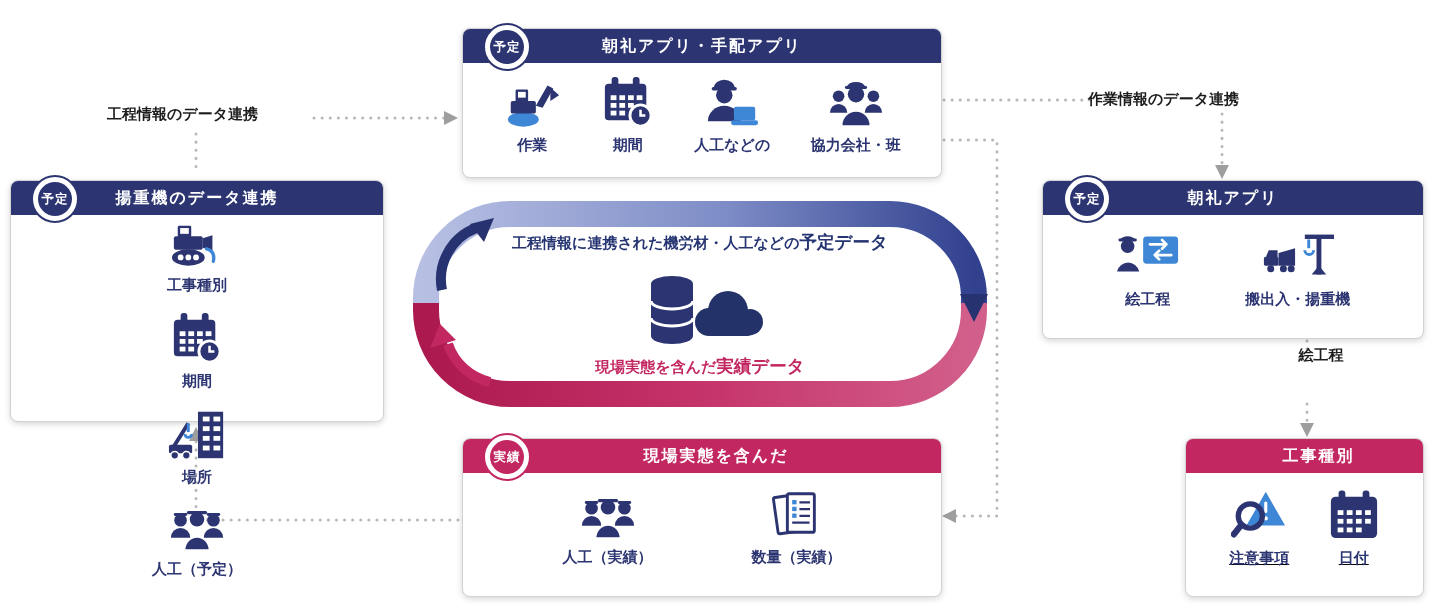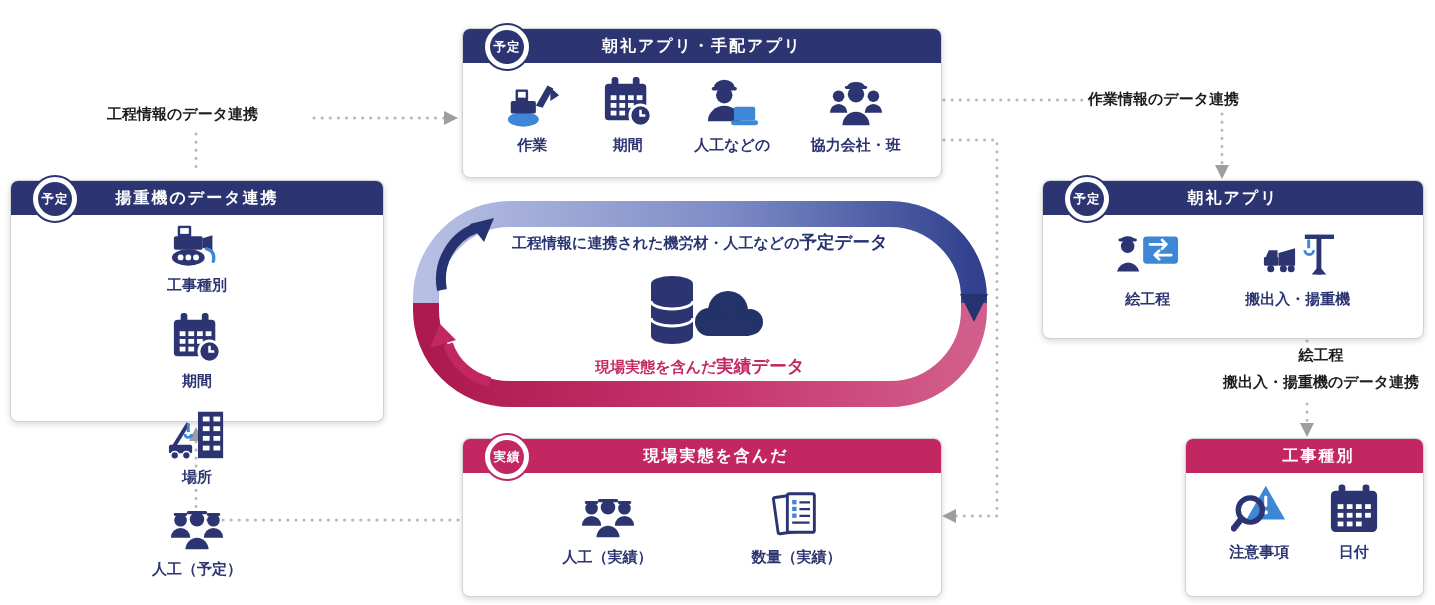--- a/index.html
+++ b/index.html
@@ -71,21 +71,20 @@
       <polygon points="1215,165 1229,165 1222,179"></polygon>
       <polygon points="1300,423 1314,423 1307,437"></polygon>
       <polygon points="956,509 956,523 942,516"></polygon>
     </g>
   </svg>
 
   <div class="link-label" style="left:100px;top:105px;margin-left:7px;">工程情報のデータ連携</div>
   <div class="link-label" style="left:1088px;top:90px;">作業情報のデータ連携</div>
   <div class="link-label center" style="left:1215px;top:342px;width:212px;">
     <span>絵工程</span><br>
-    <span>搬出入・揚重機のデータ連携</span>
   </div>
 
   <svg id="loop" width="580" height="212" viewBox="0 0 580 212">
     <defs>
       <linearGradient id="gTop" x1="0" y1="0" x2="1" y2="0">
         <stop offset="0" stop-color="#b7bfe3"></stop>
         <stop offset="0.55" stop-color="#7d8cc6"></stop>
         <stop offset="1" stop-color="#31418e"></stop>
       </linearGradient>
       <linearGradient id="gBot" x1="0" y1="0" x2="1" y2="0">
@@ -368,21 +367,21 @@
         </span>
         <span class="item-label">数量（実績）</span>
       </div>
     </div>
   </div>
 
   <div class="card" style="left:1185px;top:438px;width:237px;height:157px">
     <div class="card-header crimson">
       <div class="card-title">工事種別</div>
     </div>
-    <div class="card-body" style="padding:9px 24px 10px;">
+    <div class="card-body" style="padding:15px 24px 10px;text-decoration:underline;">
       <div class="item">
         <span class="icon">
           <svg width="56" height="54" viewBox="0 0 58 54">
             <path d="M36 3 L56 38 H16 z" class="fb"></path>
             <rect x="34.4" y="13" width="3.2" height="12" rx="1.6" class="fw"></rect>
             <circle cx="36" cy="30.5" r="2.2" class="fw"></circle>
             <circle cx="20" cy="28" r="12.5" fill="none" stroke="#2c3571" stroke-width="5.5"></circle>
             <path d="M10.5 37.5 L3 47" class="sn" stroke-width="6.5" stroke-linecap="round"></path>
           </svg>
         </span>

